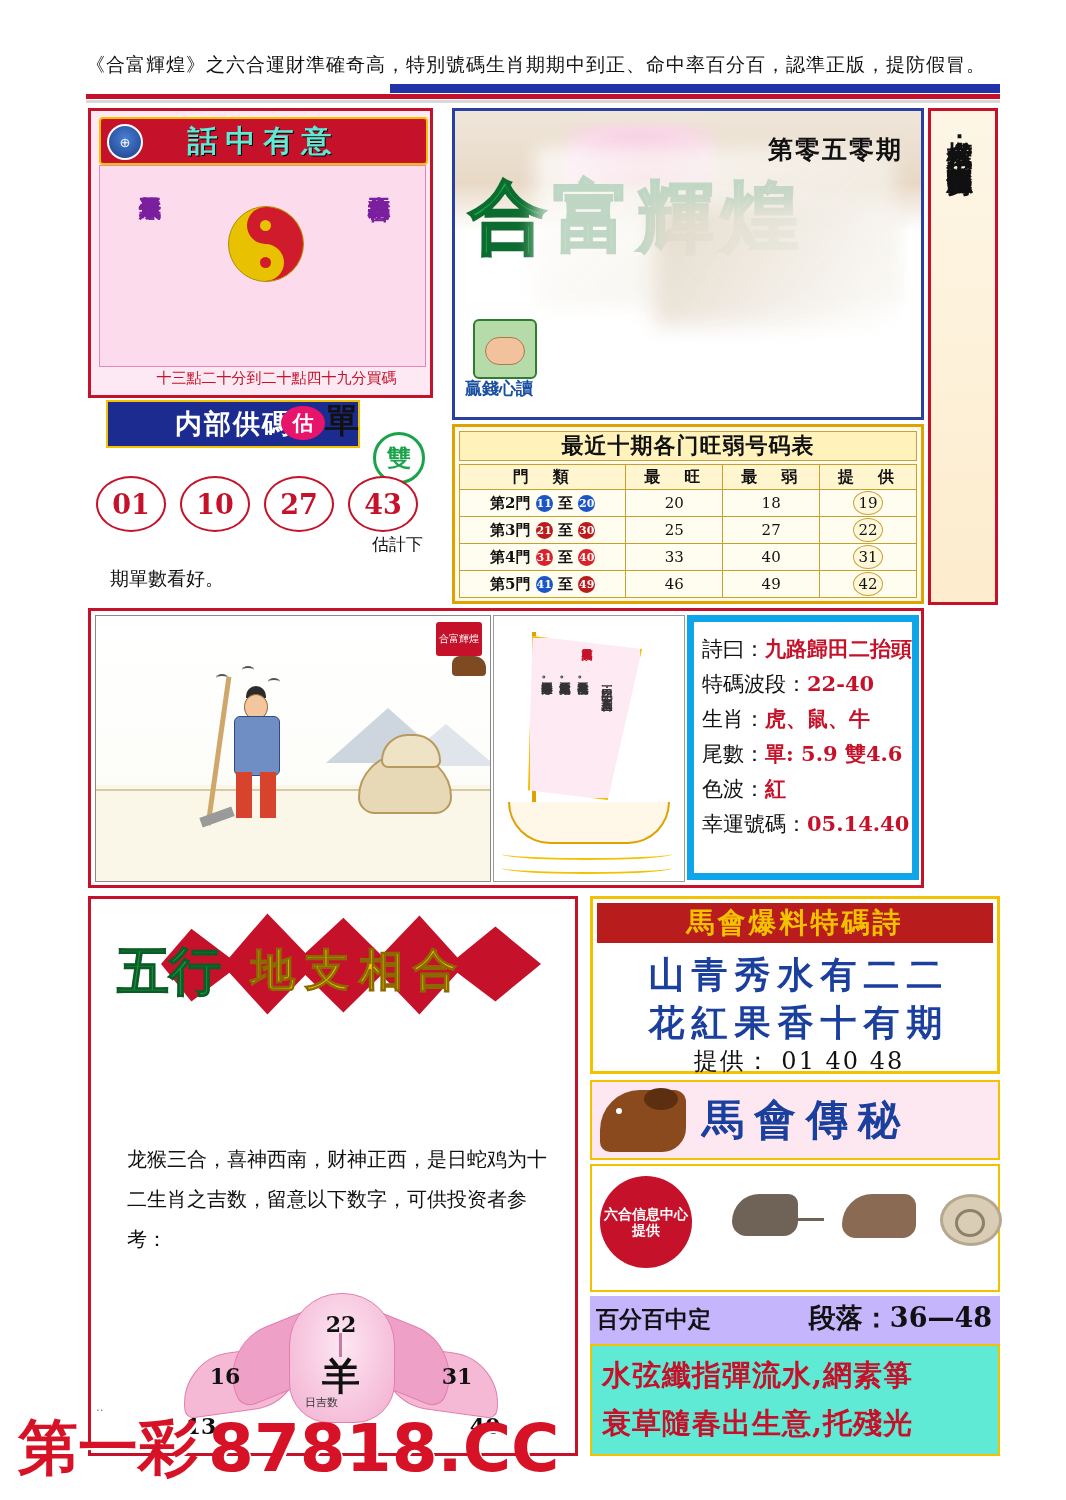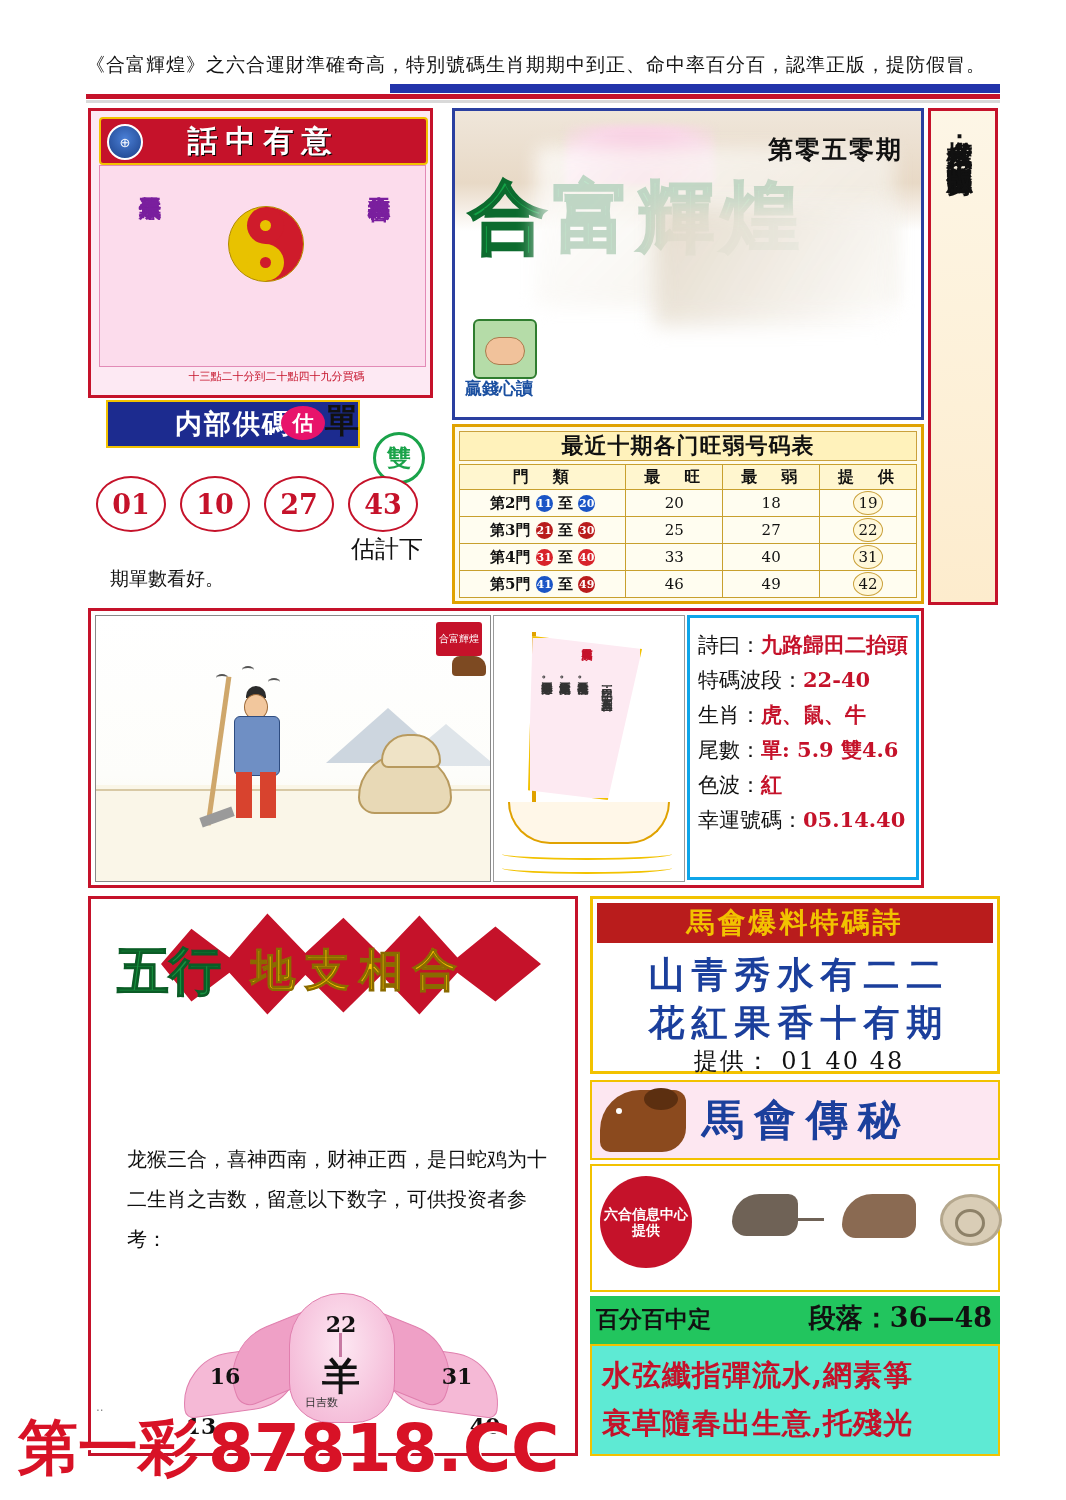--- a/index.html
+++ b/index.html
@@ -28,21 +28,21 @@
   #huazhong{
     left:88px;top:108px;width:345px;height:290px;
     border:3px solid #c5122a;background:#fde9f3;
   }
   #huazhong .hdr{
     position:absolute;left:8px;top:6px;width:325px;height:44px;
     background:#c5122a;border:2px solid #f2c200;border-radius:4px;
     display:flex;align-items:center;justify-content:center;
   }
   #huazhong .hdr .t{
-    color:#ffffff;font-size:30px;font-weight:bold;letter-spacing:8px;
+    color:#5eead4;font-size:30px;font-weight:bold;letter-spacing:8px;
     font-family:Liberation Serif, serif;
     text-shadow:1px 1px 0 #000;
   }
   #huazhong .hdr .logo{
     position:absolute;left:6px;top:5px;width:32px;height:32px;border-radius:50%;
     background:radial-gradient(circle at 50% 40%,#4a7fd6,#1b3f86);
     color:#fff;font-size:13px;display:flex;align-items:center;justify-content:center;
     border:2px solid #fff;
   }
   #huazhong .inner{
@@ -64,21 +64,21 @@
     position:absolute;left:128px;top:40px;width:74px;height:74px;border-radius:50%;
     background:#e8c200;overflow:hidden;border:1px solid #b08a00;
   }
   .yin-yang .half{position:absolute;right:0;top:0;width:50%;height:100%;background:#cf1b2b;}
   .yin-yang .c1{position:absolute;left:18px;top:0;width:37px;height:37px;border-radius:50%;background:#cf1b2b;}
   .yin-yang .c2{position:absolute;left:18px;bottom:0;width:37px;height:37px;border-radius:50%;background:#e8c200;}
   .yin-yang .d1{position:absolute;left:31px;top:13px;width:11px;height:11px;border-radius:50%;background:#e8c200;}
   .yin-yang .d2{position:absolute;left:31px;bottom:13px;width:11px;height:11px;border-radius:50%;background:#cf1b2b;}
   #huazhong .timetext{
     position:absolute;left:0;right:0;top:258px;text-align:center;
-    font-size:11px;color:#c5122a;font-family:"DejaVu Serif","Liberation Serif",serif;margin-left:32px;
+    font-size:15px;color:#c5122a;font-family:"DejaVu Serif","Liberation Serif",serif;margin-left:32px;
   }
 
   
   #neibu{left:88px;top:398px;width:345px;height:205px;}
   #neibu .title{
     position:absolute;left:18px;top:2px;width:250px;height:44px;
     background:#1c2b8f;border:2px solid #f2c200;
     display:flex;align-items:center;justify-content:center;
   }
   #neibu .title span{
@@ -101,21 +101,21 @@
     font-family:"DejaVu Serif","Liberation Serif",serif;
   }
   #neibu .balls{position:absolute;left:8px;top:78px;width:330px;display:flex;gap:14px;}
   .ball{
     width:66px;height:52px;border-radius:50%;border:2px solid #c5122a;background:#fff;
     color:#c5122a;font-size:27px;font-weight:bold;
     display:flex;align-items:center;justify-content:center;
     font-family:"DejaVu Serif","Liberation Serif",serif;
   }
   #neibu .guji{
-    position:absolute;right:10px;top:135px;font-size:24px;color:#111;
+    position:absolute;right:10px;top:135px;font-size:17px;color:#111;
     font-family:"DejaVu Serif","Liberation Serif",serif;
   }
   #neibu .note{
     position:absolute;left:22px;top:168px;font-size:19px;color:#111;
     font-family:"DejaVu Serif","Liberation Serif",serif;
   }
 
   
   #banner{
     left:452px;top:108px;width:472px;height:312px;
@@ -265,21 +265,21 @@
   #boat .hull{
     position:absolute;left:14px;top:186px;width:158px;height:40px;
     border:2px solid #e0a200;border-top:none;border-radius:0 0 80px 80px;background:#fff7e8;
   }
   #boat .wave{position:absolute;left:8px;width:170px;height:10px;border-bottom:2px solid #f2c200;border-radius:50%;}
   #boat .vtxt{position:absolute;font-size:11px;color:#333;line-height:13px;}
   #boat .smalltop{position:absolute;left:80px;top:26px;font-size:11px;color:#c5122a;}
 
   #poem{
     position:absolute;left:596px;top:4px;width:232px;height:265px;
-    background:#fff;border:3px solid #0ea5e9;padding:6px 8px;box-sizing:border-box;
+    background:#fff;border:7px solid #0ea5e9;padding:6px 8px;box-sizing:border-box;
   }
   #poem .line{
     font-size:21px;margin:7px 0;white-space:nowrap;
     font-family:"DejaVu Serif","Liberation Serif",serif;color:#1b3f9c;
   }
   #poem .line b{color:#c5122a;}
   #poem .k{color:#111;}
 
   
   #wuxing{left:88px;top:896px;width:490px;height:560px;border:3px solid #c5122a;background:#fff;}
@@ -384,21 +384,21 @@
     font-family:"DejaVu Serif","Liberation Serif",serif;
   }
   #animals .an{position:absolute;top:28px;}
   #animals .rat{left:140px;width:66px;height:42px;background:#6f6256;border-radius:34px 12px 18px 18px;}
   #animals .rat .tail{position:absolute;right:-26px;top:24px;width:28px;height:3px;background:#6f6256;}
   #animals .pig{left:250px;width:74px;height:44px;background:#8a6a52;border-radius:36px 14px 16px 16px;}
   #animals .snail{left:348px;width:56px;height:46px;border-radius:50%;background:#d9cdb6;border:3px solid #b5a88e;}
   #animals .snail .sp{position:absolute;left:12px;top:12px;width:24px;height:22px;border-radius:50%;border:3px solid #8d8168;}
 
   #duanluo{
-    left:590px;top:1296px;width:410px;height:48px;background:#22c55e;
+    left:590px;top:1296px;width:410px;height:48px;background:#c4b5fd;
   }
   #duanluo .a{
     position:absolute;left:6px;top:8px;font-size:23px;color:#111;font-weight:bold;
     font-family:"DejaVu Serif","Liberation Serif",serif;
   }
   #duanluo .b{
     position:absolute;right:8px;top:4px;font-size:27px;color:#111;font-weight:bold;
     font-family:"DejaVu Serif","Liberation Serif",serif;
   }
   #zuihou{

